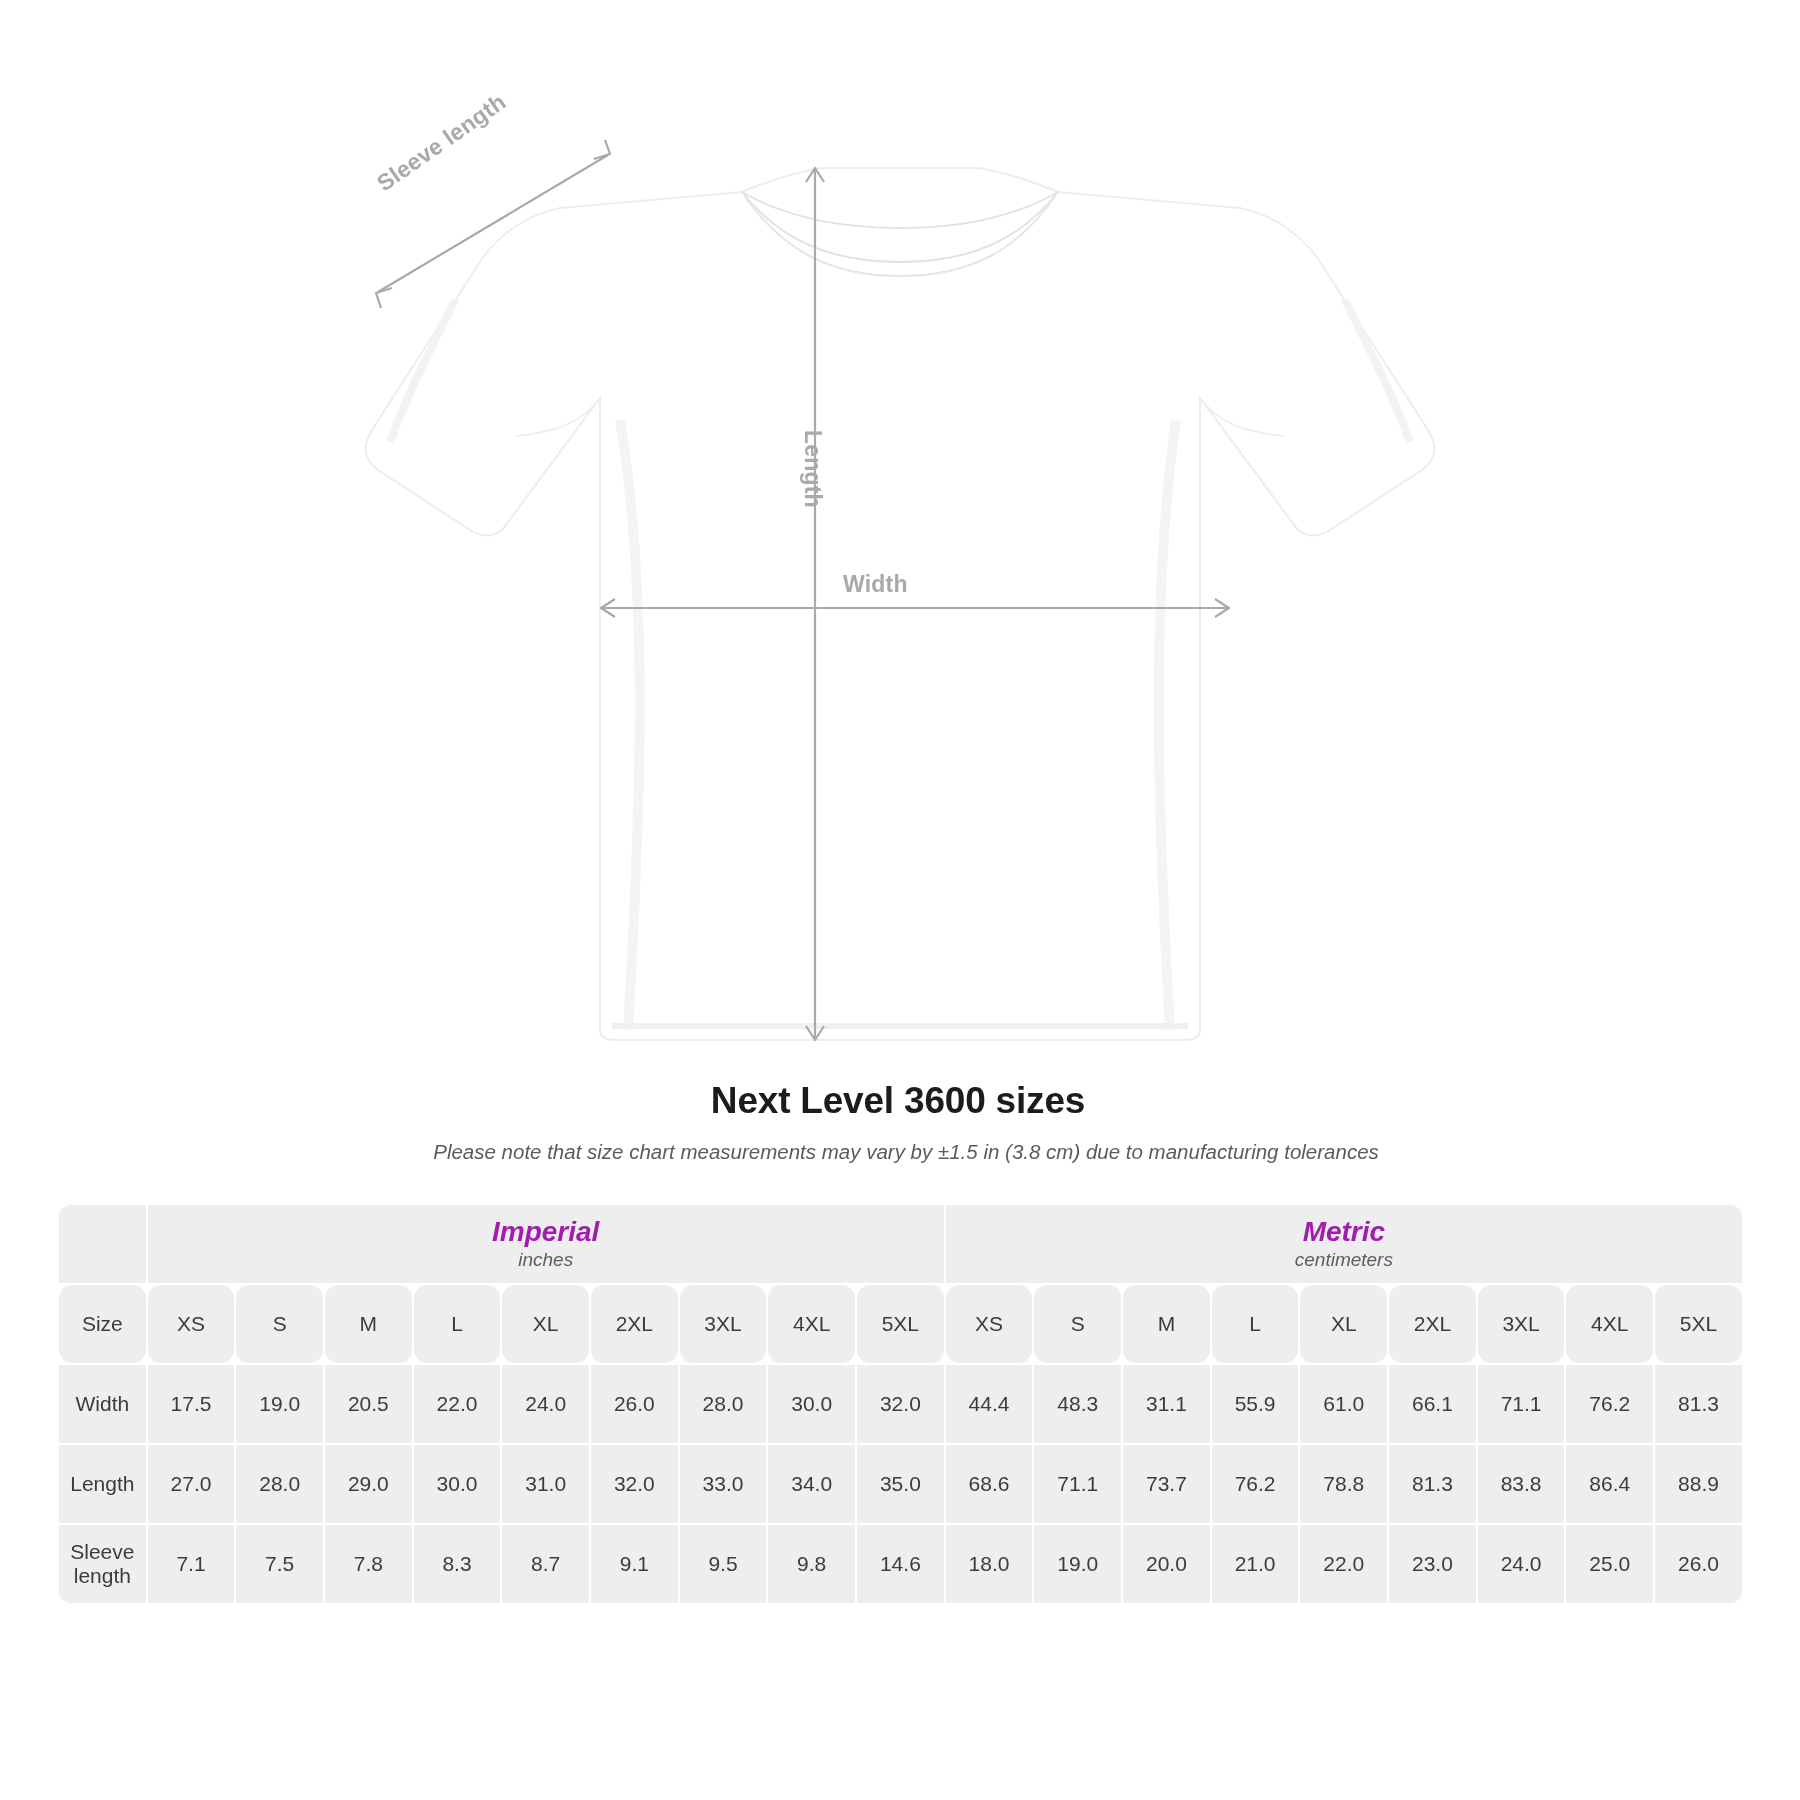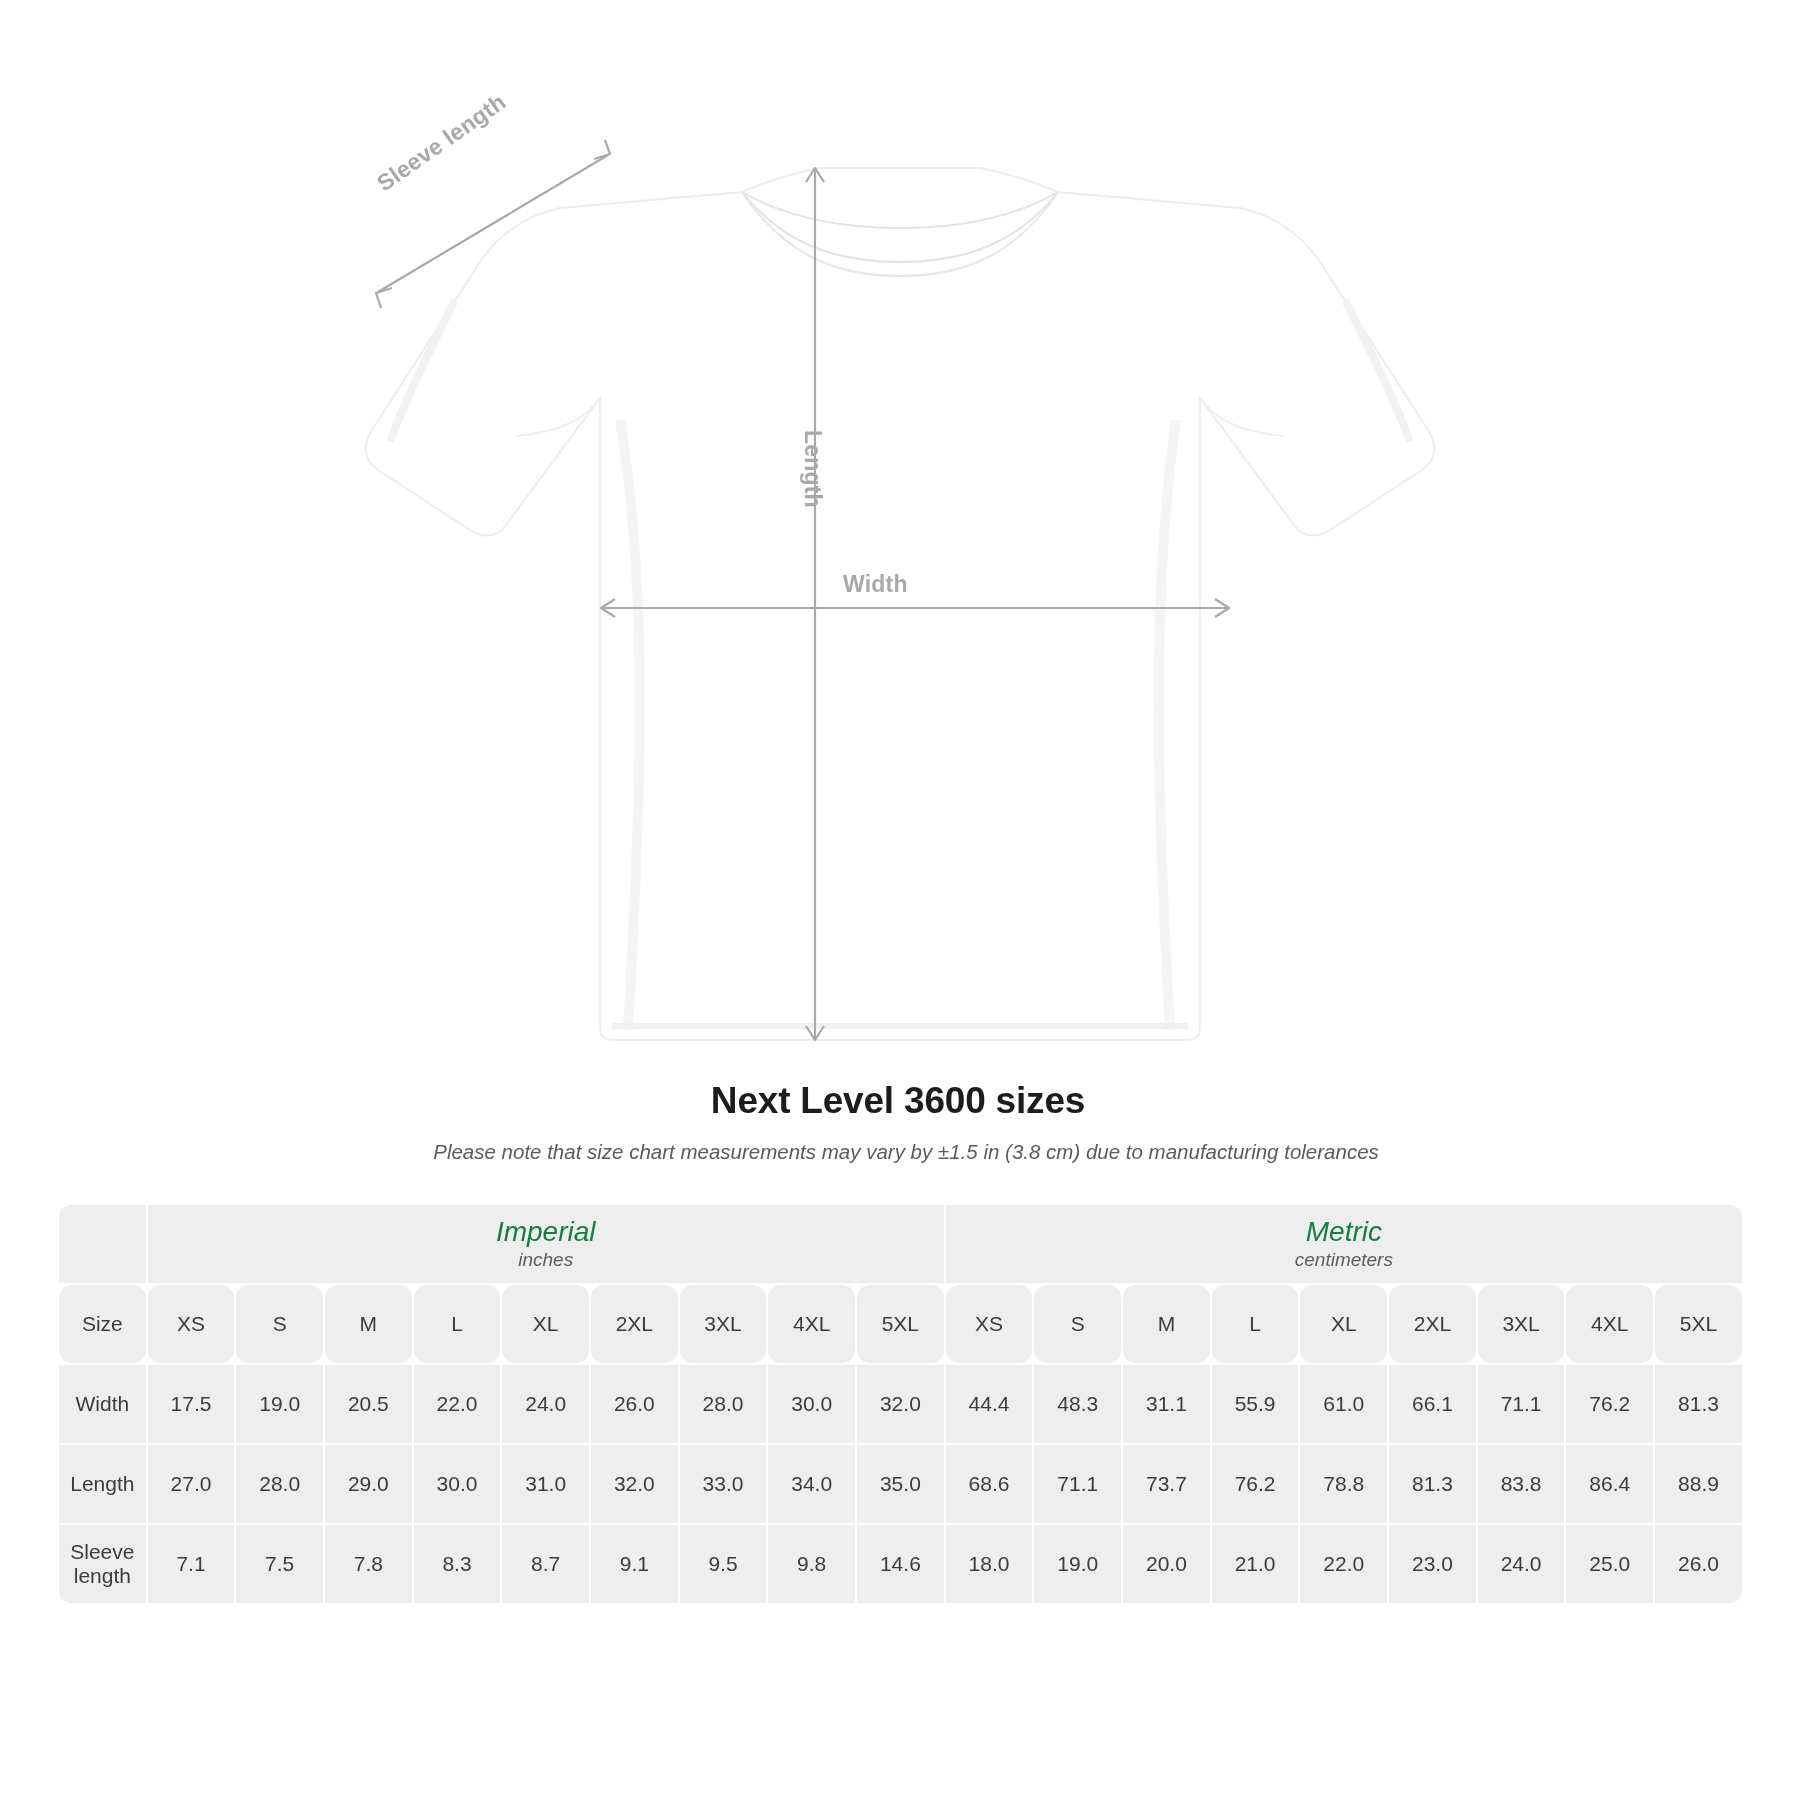--- a/index.html
+++ b/index.html
@@ -96,23 +96,23 @@
     padding: 0;
     font-weight: normal;
   }
   
   .unit-cell {
     height: 110px;
     background: #eeeeee;
   }
   .unit-name {
     font-size: 28px;
-    font-weight: normal;
+    font-weight: bold;
     font-style: italic;
-    color: #15803d;
+    color: #a21caf;
     line-height: 1.18;
   }
   .unit-sub {
     font-size: 19px;
     font-style: italic;
     color: #5d5d5d;
     line-height: 1.3;
   }
   .corner-blank {
     background: #eeeeee;

